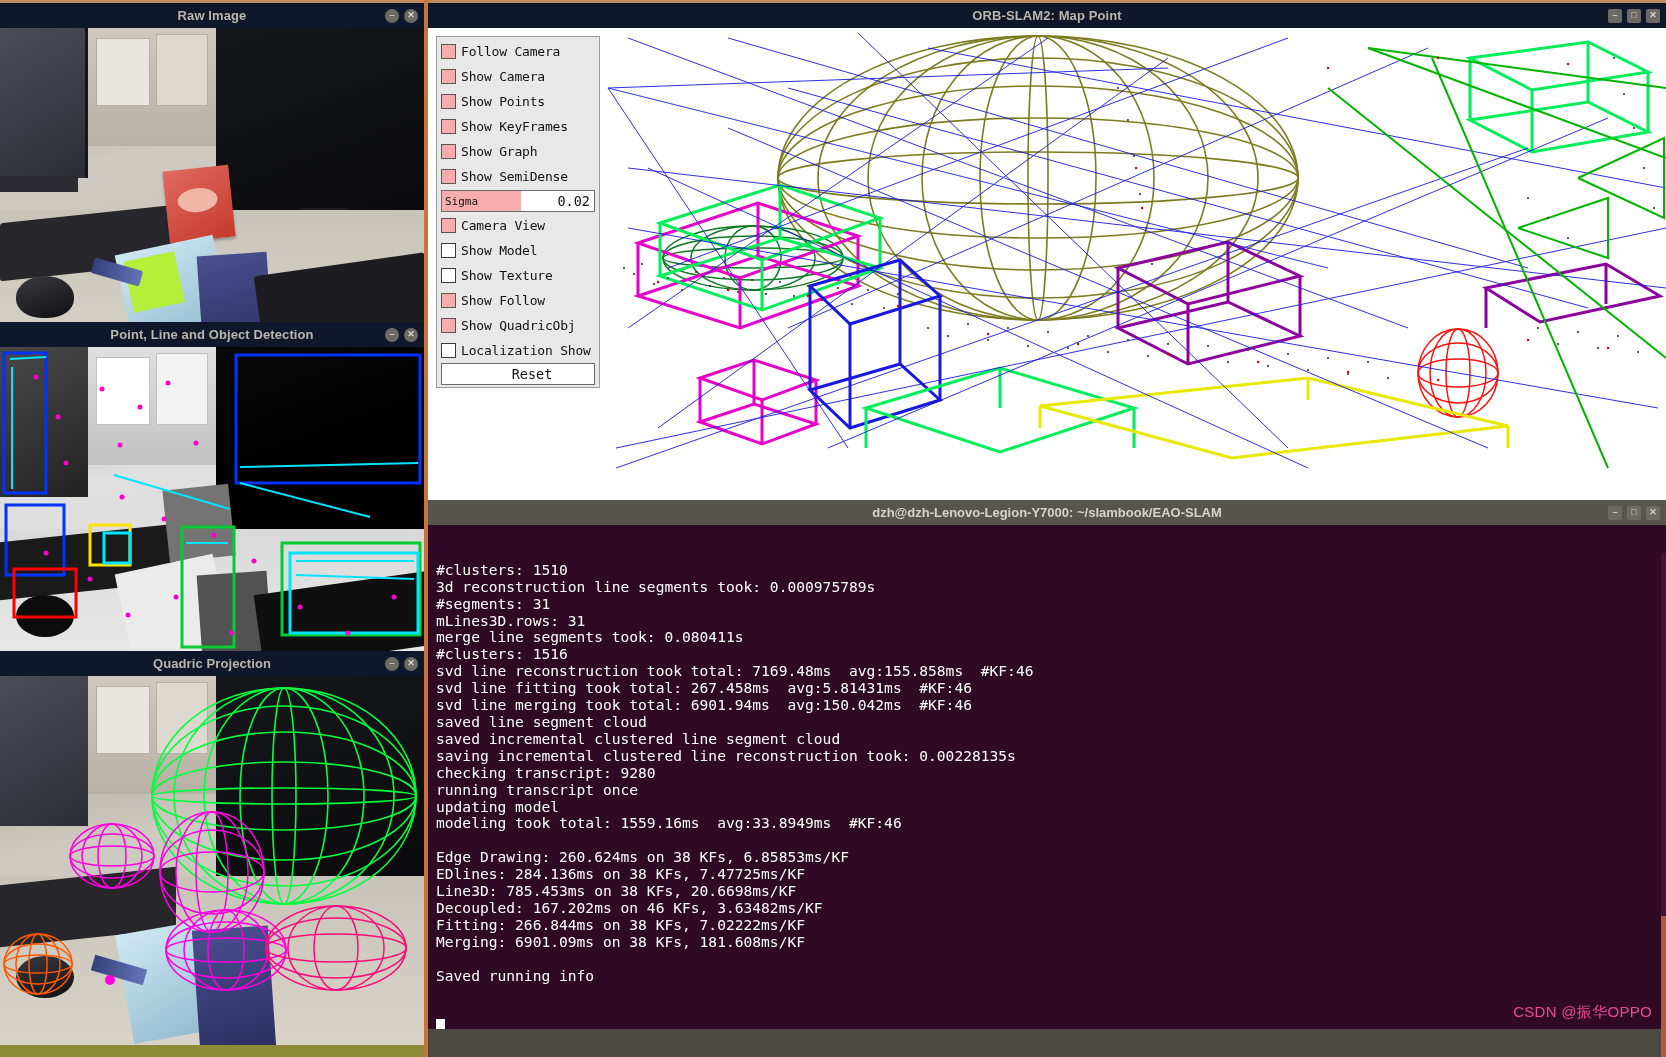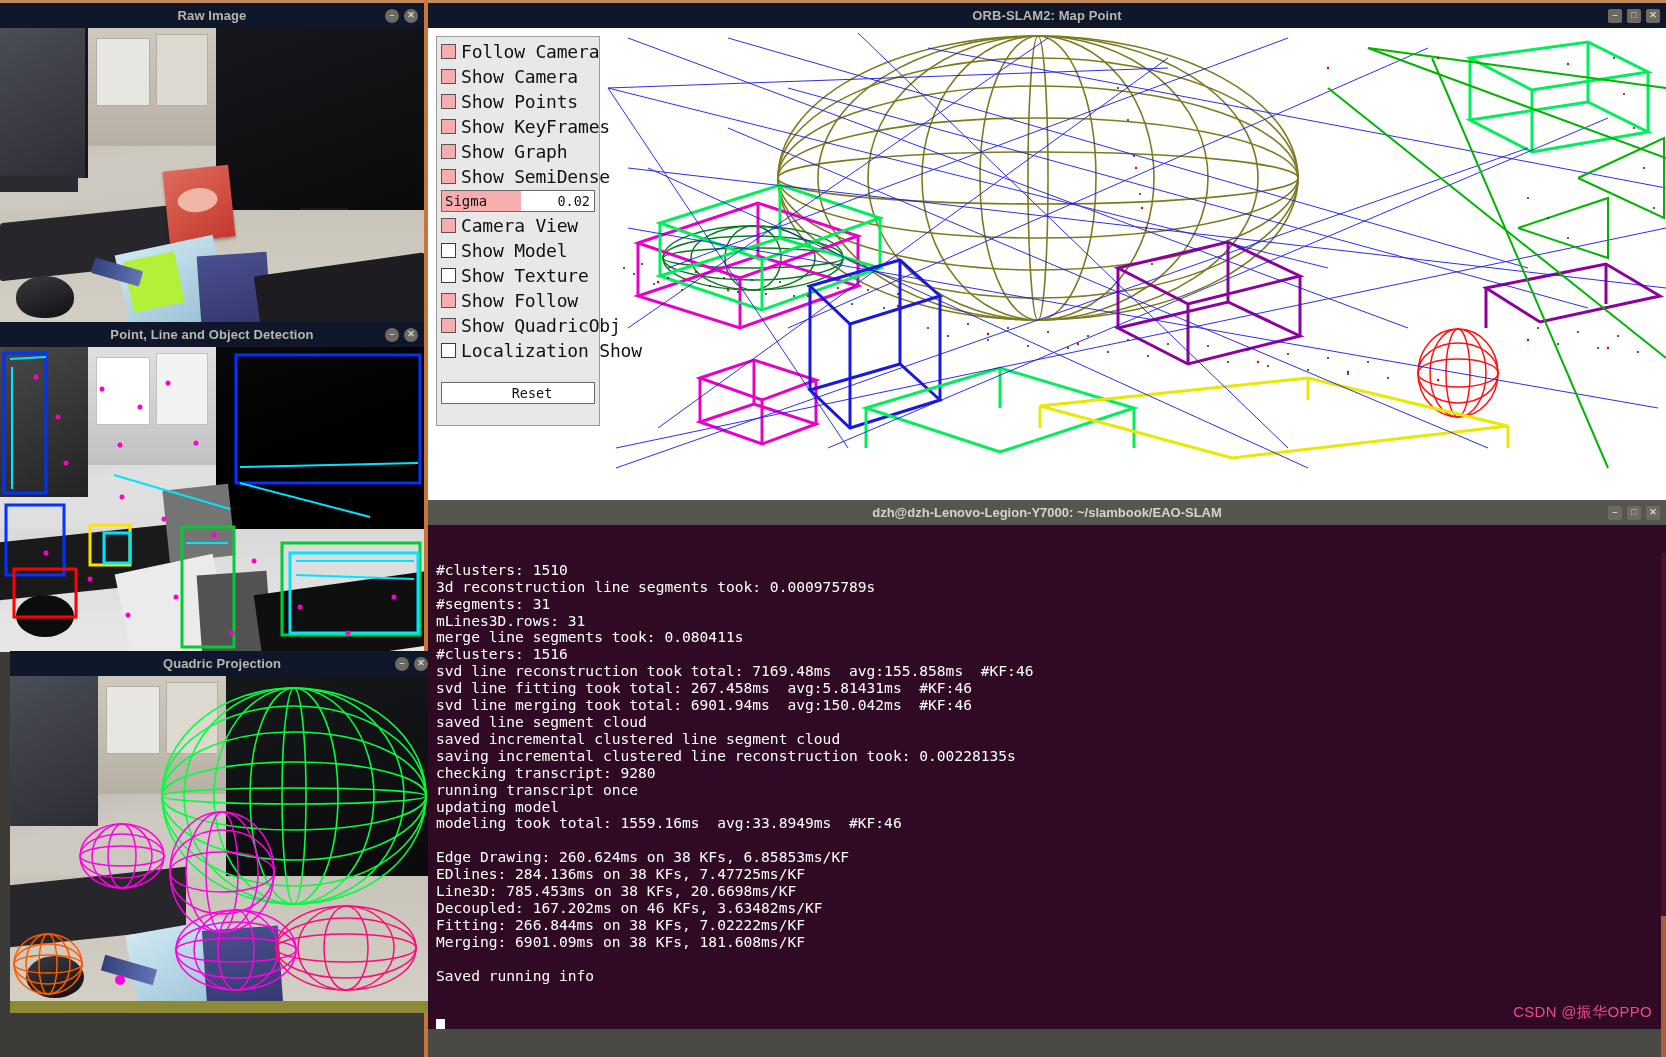--- a/index.html
+++ b/index.html
@@ -19,21 +19,21 @@
   .title-text { pointer-events:none; }
   .wbtns { position:absolute; right:6px; top:0; height:25px; display:flex; align-items:center; gap:5px; }
   .wbtn { width:14px; height:14px; border-radius:50%; background:#6d6a63;
           display:flex; align-items:center; justify-content:center;
           color:#d8d5cf; font-size:9px; line-height:1; }
   .wbtn.sq { border-radius:2px; }
 
   
   #rawImageWin   { left:0;  top:3px;   width:424px; height:325px; }
   #detectWin     { left:0;  top:322px; width:424px; height:330px; }
-  #quadricWin    { left:10px;  top:651px; width:424px; height:362px; }
+  #quadricWin    { left:0;  top:651px; width:424px; height:406px; }
 
   .viewport { width:100%; height:calc(100% - 25px); position:relative; overflow:hidden; }
 
   
   .photo-desk {
     position:absolute; inset:0;
     background:
       radial-gradient(ellipse 60px 40px at 38px 260px, #1b1b1f 0%, #1b1b1f 55%, rgba(0,0,0,0) 60%),
       linear-gradient(170deg, #3a3b42 0%, #2b2c31 18%, #6f6e6a 19%, #b9b4ab 24%, #cfcac1 40%, #c6c1b8 100%);
   }
@@ -48,30 +48,30 @@
   
   .panel {
     position:absolute; left:8px; top:8px; width:164px;
     background:#e8e8e8; border:1px solid #9b9b9b;
     font-family:"DejaVu Sans Mono", monospace; font-size:13px; color:#111;
     padding:2px 0 2px 0; z-index:20;
   }
   .prow { display:flex; align-items:center; height:25px; padding:0 4px; }
   .cbx { width:15px; height:15px; border:1px solid #3a3a3a; background:#fff; flex:0 0 auto; margin-right:5px; }
   .cbx.on { background:#f7adad; border-color:#555; }
-  .plabel { white-space:nowrap; font-size:18px; letter-spacing:-0.2px; }
+  .plabel { white-space:nowrap; font-size:13px; letter-spacing:-0.2px; }
   .slider {
     display:flex; align-items:center; height:22px; margin:1px 4px;
     border:1px solid #6b6b6b; background:#fff; position:relative; overflow:hidden;
   }
   .slider .fill { position:absolute; left:0; top:0; bottom:0; width:52%; background:#f7adad; }
-  .slider .sname { position:relative; padding-left:3px; font-size:14px; }
+  .slider .sname { position:relative; padding-left:3px; font-size:11px; }
   .slider .sval  { position:relative; margin-left:auto; padding-right:4px; font-size:13.5px; }
   .btnrow {
-    margin:19px 4px; height:22px; border:1px solid #6b6b6b; background:#fff;
+    margin:0 4px; height:22px; border:1px solid #6b6b6b; background:#fff;
     display:flex; align-items:center; justify-content:center; font-size:13.5px;padding-left:28px;
   }
 
   
   #termWin { left:428px; top:500px; width:1238px; height:557px; }
   .term-title { height:25px; background:#57554f; display:flex; align-items:center;
                 justify-content:center; color:#d6d3cd; font-size:13px; font-weight:bold;
                 position:relative; }
   .menubar { height:28px; background:#413f3b; display:flex; align-items:center;
              padding-left:8px; gap:16px; color:#dedbd5; font-size:13.5px; }

